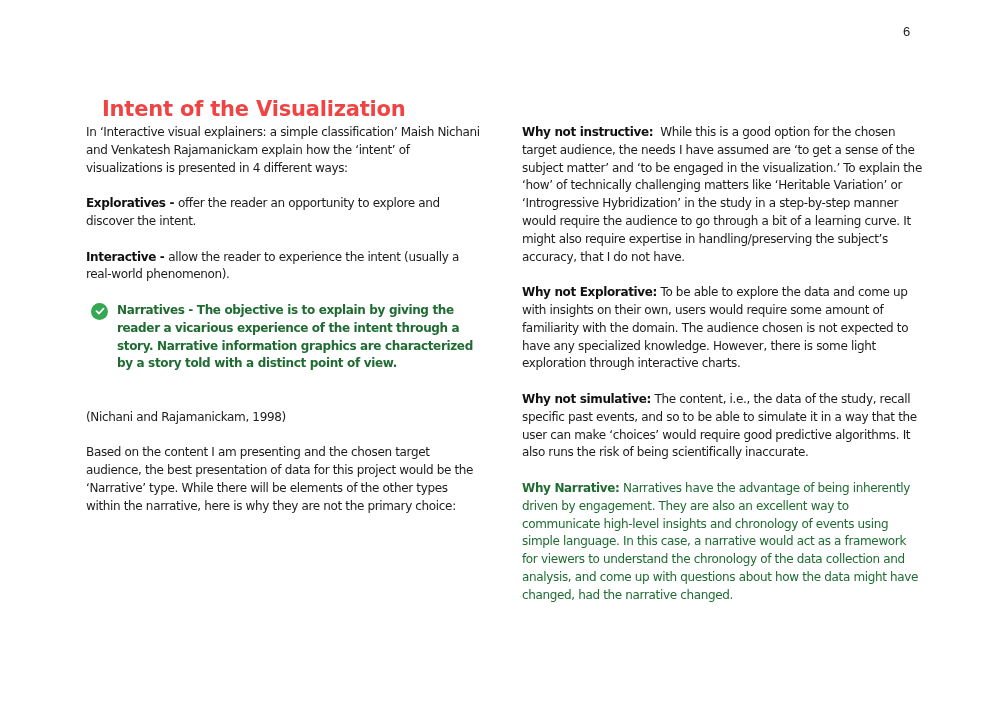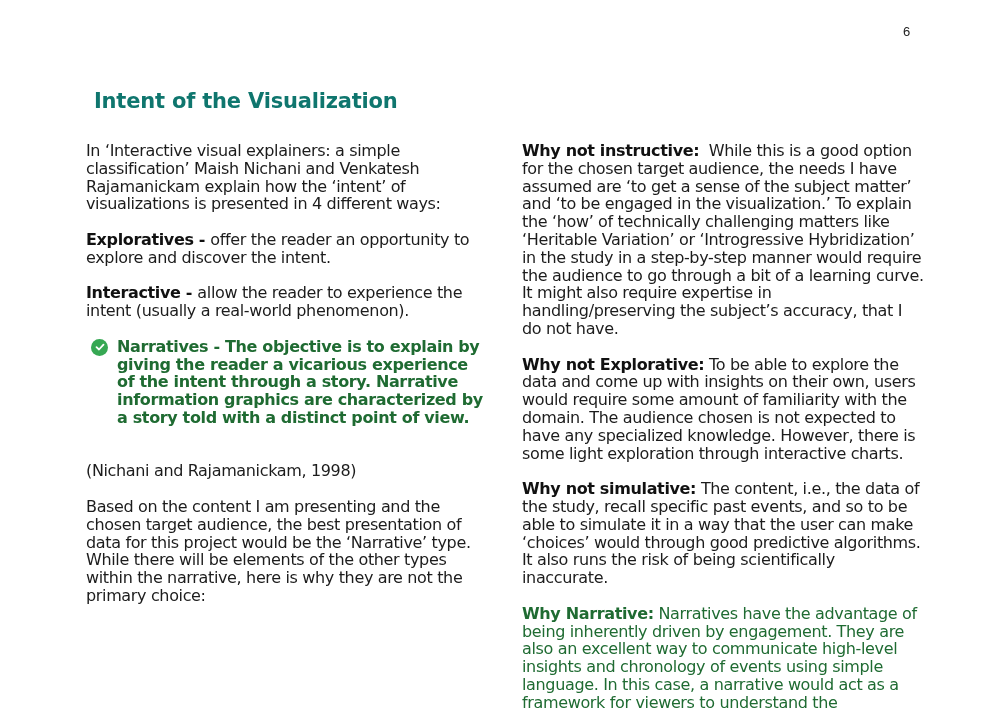--- a/index.html
+++ b/index.html
@@ -20,31 +20,31 @@
       top: 24px;
       left: 903px;
       font-size: 13px;
       color: #222;
       font-family: "Liberation Sans", sans-serif;
     }
     .page-title {
       position: absolute;
       left: 86px;
       top: 81px;
-      margin: 8px;
+      margin: 16px;
       font-size: 21px;
       font-weight: bold;
-      color: #0f766e;
+      color: #ef4444;
       font-family: "DejaVu Sans", sans-serif;
       letter-spacing: -0.2px;
     }
     .col {
       position: absolute;
-      top: 142px;
-      font-size: 16px;
+      top: 124px;
+      font-size: 12px;
       line-height: 17.8px;
       font-family: "DejaVu Sans", sans-serif;
       letter-spacing: -0.35px;
     }
     .col-left { left: 86px; width: 398px; }
     .col-right { left: 522px; width: 402px; }
     .col p { margin: 0; }
     .gap { margin-top: 17.8px !important; margin-left: 31px; }
     .gap2 { margin-top: 35.6px !important; }
     .term { font-weight: bold; color: #111; }
@@ -93,16 +93,16 @@
   <p class="gap2">(Nichani and Rajamanickam, 1998)</p>
 
   <p class="gap">Based on the content I am presenting and the chosen target audience, the best presentation of data for this project would be the ‘Narrative’ type. While there will be elements of the other types within the narrative, here is why they are not the primary choice:</p>
 </div>
 
 <div class="col col-right">
   <p><span class="term">Why not instructive:</span><span style="white-space:pre-wrap">  While this is a good option for the chosen target audience, the needs I have assumed are ‘to get a sense of the subject matter’ and ‘to be engaged in the visualization.’ To explain the ‘how’ of technically challenging matters like ‘Heritable Variation’ or ‘Introgressive Hybridization’ in the study in a step-by-step manner would require the audience to go through a bit of a learning curve. It might also require expertise in handling/preserving the subject’s accuracy, that I do not have.</span></p>
 
   <p class="gap"><span class="term">Why not Explorative:</span><span> To be able to explore the data and come up with insights on their own, users would require some amount of familiarity with the domain. The audience chosen is not expected to have any specialized knowledge. However, there is some light exploration through interactive charts.</span></p>
 
-  <p class="gap"><span class="term">Why not simulative:</span><span> The content, i.e., the data of the study, recall specific past events, and so to be able to simulate it in a way that the user can make ‘choices’ would through good predictive algorithms. It also runs the risk of being scientifically inaccurate.</span></p>
+  <p class="gap"><span class="term">Why not simulative:</span><span> The content, i.e., the data of the study, recall specific past events, and so to be able to simulate it in a way that the user can make ‘choices’ would require good predictive algorithms. It also runs the risk of being scientifically inaccurate.</span></p>
 
   <p class="gap green"><span class="green-strong">Why Narrative:</span><span> Narratives have the advantage of being inherently driven by engagement. They are also an excellent way to communicate high-level insights and chronology of events using simple language. In this case, a narrative would act as a framework for viewers to understand the chronology of the data collection and analysis, and come up with questions about how the data might have changed, had the narrative changed.</span></p>
 </div>
 
 </body></html>

